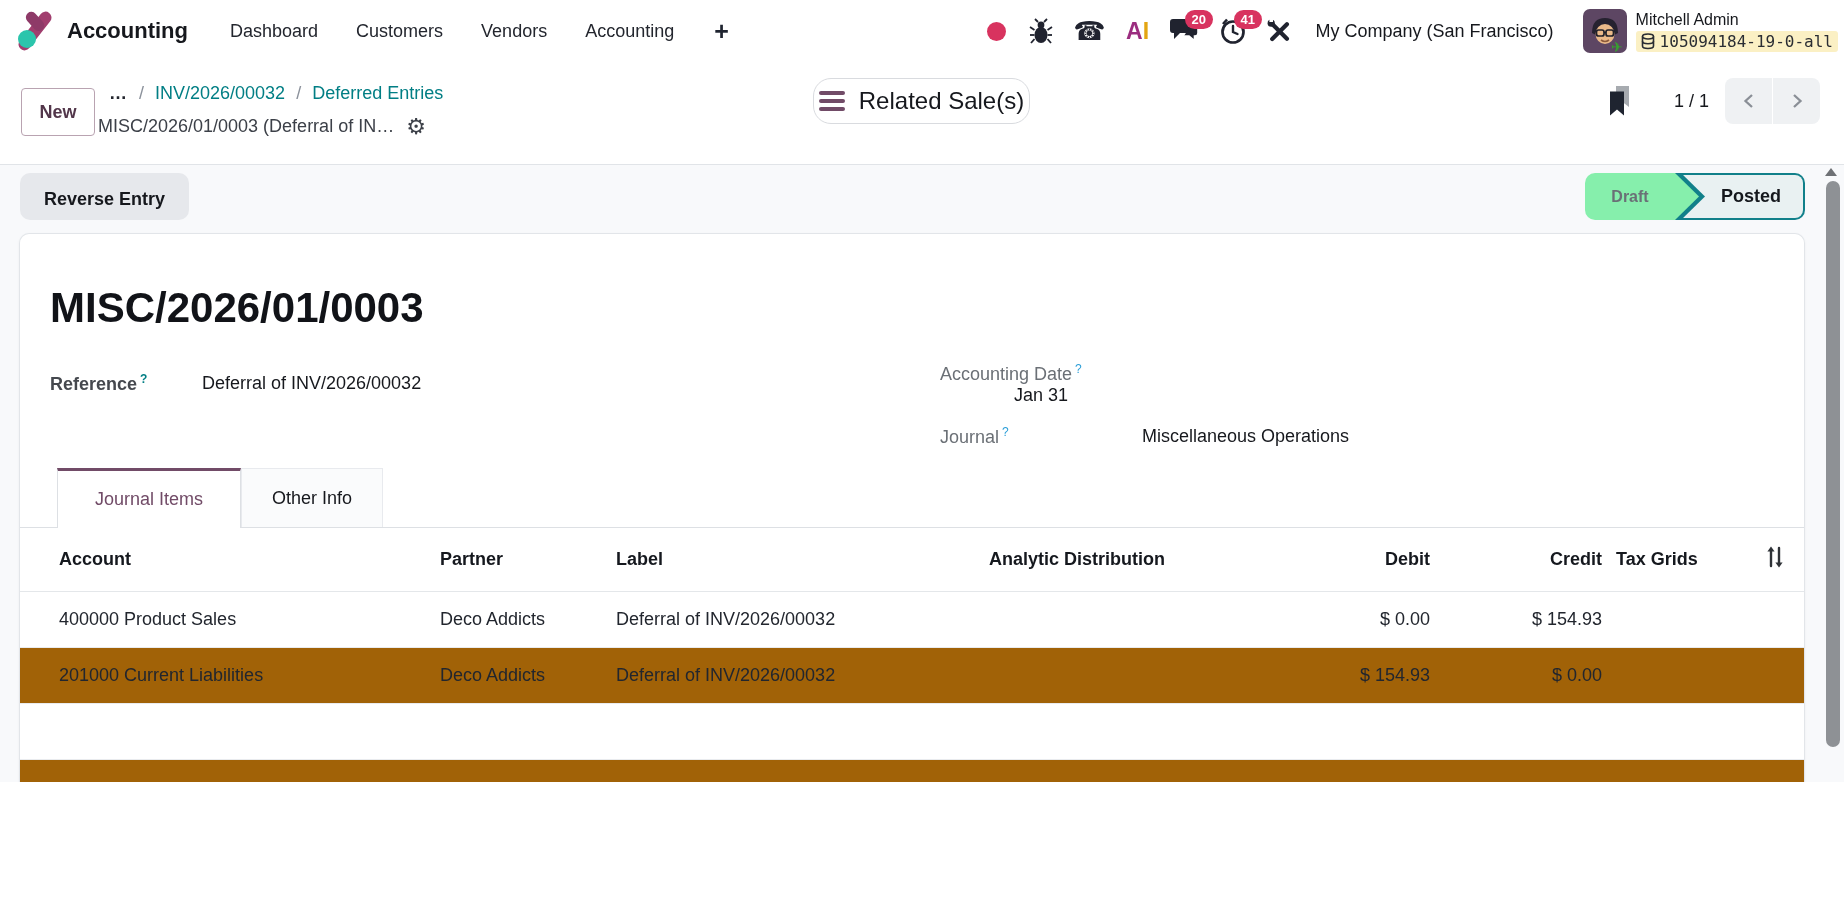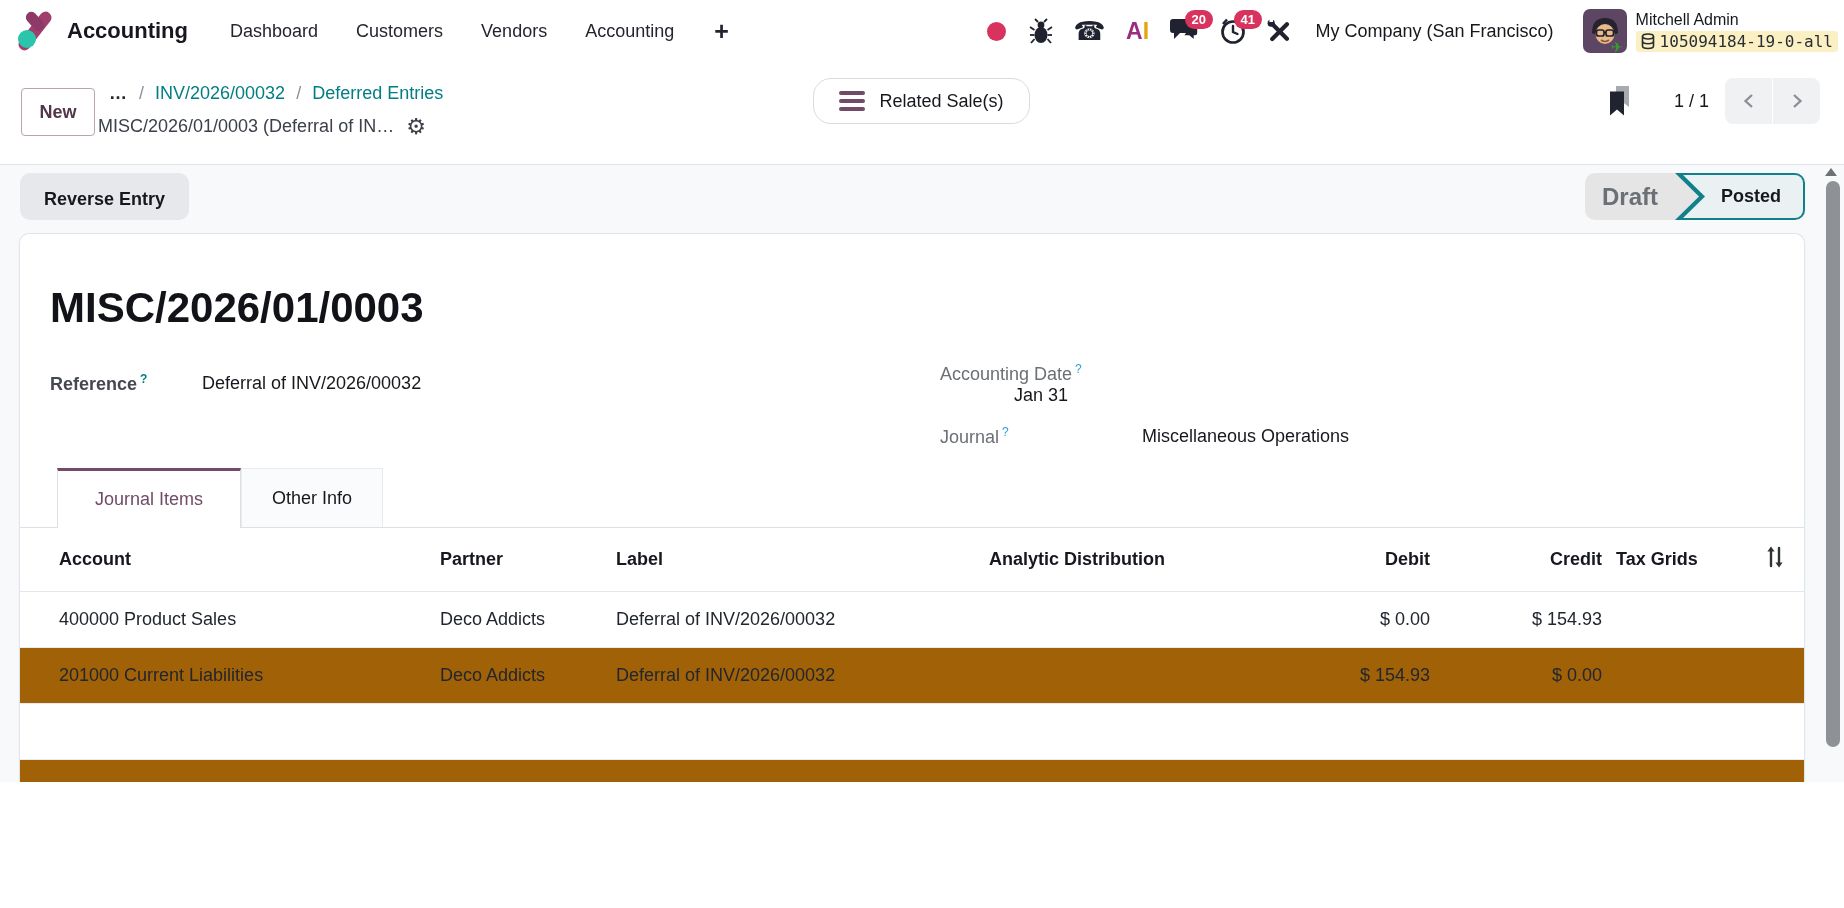--- a/index.html
+++ b/index.html
@@ -42,21 +42,21 @@
   .crumbs { position:absolute; left:98px; top:15px; }
   .crumb-line { height:33px; display:flex; align-items:center; font-size:18px; white-space:nowrap; }
   .crumb-ellipsis { font-weight:700; color:#23262e; padding-left:11px; letter-spacing:1px; cursor:pointer; }
   .crumb-sep { color:#8b919b; margin:0 11px; }
   .crumb-link { color:var(--link-teal,#017E84); cursor:pointer; }
   .crumb-current { color:#3c4048; }
   .gear { margin-left:12px; font-size:22px; color:#3c4048; cursor:pointer; line-height:1; }
 
   .related-btn { position:absolute; left:813px; top:16px; width:217px; height:46px; background:#fff;
                  border:1px solid #d9dbdf; border-radius:18px; display:flex; align-items:center;
-                 justify-content:center; gap:14px; font-size:18px; color:#16181d; cursor:pointer; font-family:inherit; }
+                 justify-content:center; gap:14px; font-size:24px; color:#16181d; cursor:pointer; font-family:inherit; }
   .burger { display:flex; flex-direction:column; gap:4px; }
   .burger span { display:block; width:26px; height:4px; border-radius:2px; background:var(--brand-purple,#714B67); }
 
   .cp-right { position:absolute; right:24px; top:16px; height:46px; display:flex; align-items:center; }
   .bookmark { margin-right:40px; cursor:pointer; display:flex; }
   .pager { font-size:18px; color:#16181d; margin-right:16px; cursor:pointer; white-space:nowrap; }
   .chev-group { display:flex; gap:1px; }
   .chev { width:47px; height:46px; background:#eff1f3; display:flex; align-items:center;
           justify-content:center; cursor:pointer; border:none; }
   .chev.left { border-radius:8px 0 0 8px; }
@@ -71,24 +71,24 @@
             font-size:18px; font-weight:700; color:#16181d; cursor:pointer; font-family:inherit; }
 
   .status-widget { position:relative; width:220px; height:47px; }
   .sw-posted { position:absolute; left:90px; top:0; width:130px; height:47px; background:#e9f1f2;
                border:2px solid var(--posted-teal,#11808A); border-left:none; border-radius:0 10px 10px 0;
                display:flex; align-items:center; justify-content:center; padding-left:24px;
                font-size:18px; font-weight:700; color:#15181d; z-index:1; cursor:pointer; }
   .sw-outline { position:absolute; left:4px; top:0; width:116px; height:47px; background:var(--posted-teal,#11808A);
                clip-path:polygon(0 0, calc(100% - 24px) 0, 100% 50%, calc(100% - 24px) 100%, 0 100%);
                border-radius:10px 0 0 10px; z-index:2; }
-  .sw-draft { position:absolute; left:0; top:0; width:114px; height:47px; background:#e5e5e5;
+  .sw-draft { position:absolute; left:0; top:0; width:114px; height:47px; background:#86efac;
               clip-path:polygon(0 0, calc(100% - 24px) 0, 100% 50%, calc(100% - 24px) 100%, 0 100%);
               border-radius:10px 0 0 10px; display:flex; align-items:center; justify-content:center;
-              padding-right:24px; font-size:24px; font-weight:600; color:#6a7076; z-index:3; cursor:pointer; }
+              padding-right:24px; font-size:16px; font-weight:600; color:#6a7076; z-index:3; cursor:pointer; }
 
   
   .sheet { position:absolute; left:19px; top:68px; width:1786px; height:675px; background:#fff;
            border:1px solid #e2e5e9; border-bottom:none; border-radius:10px 10px 0 0;
            box-shadow:0 1px 3px rgba(30,35,40,0.05); overflow:hidden; }
   .title { position:absolute; left:30px; top:46px; font-size:42px; line-height:56px; font-weight:700;
            color:#111318; }
   .field-row { position:absolute; display:flex; align-items:center; height:26px; font-size:18px; }
   .f-ref { left:30px; top:136px; }
   .f-ref .fld-label { width:152px; font-weight:700; color:#45484e; }

